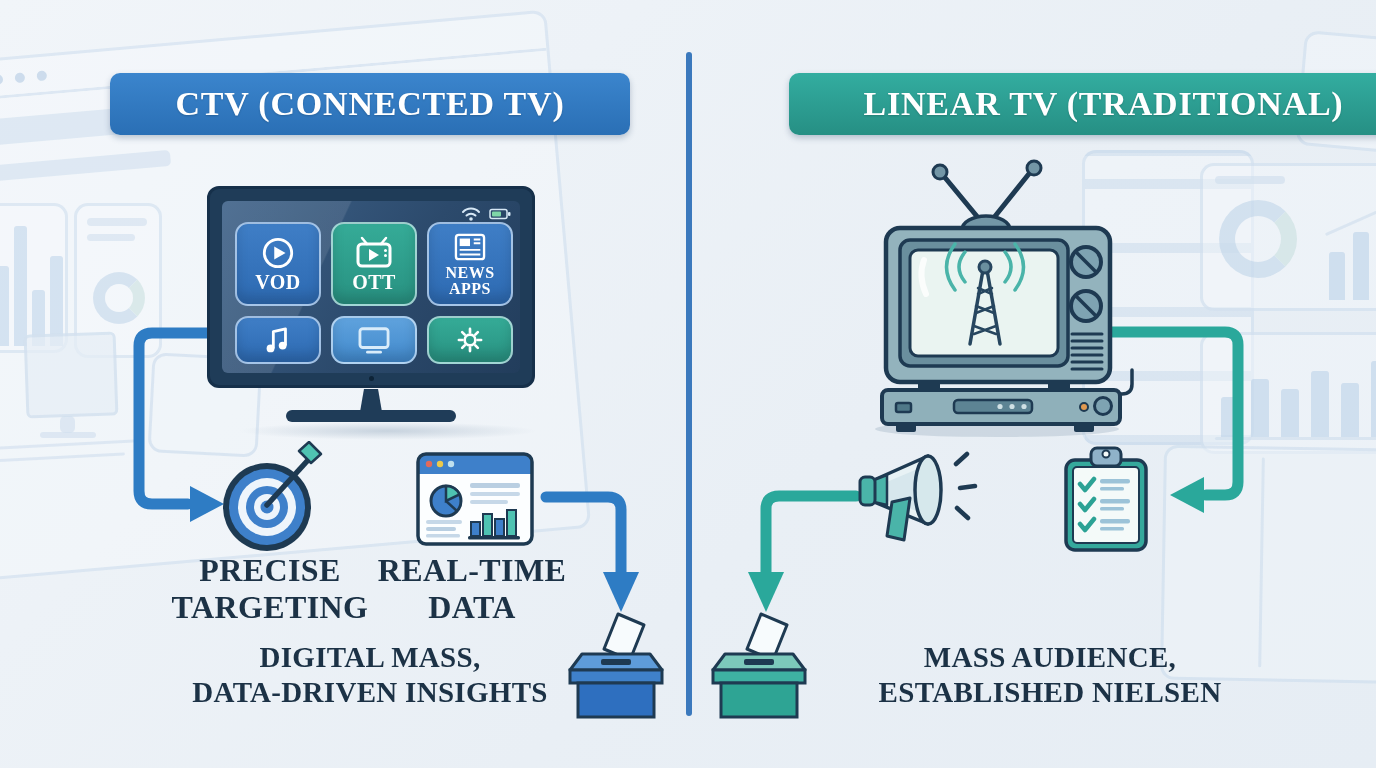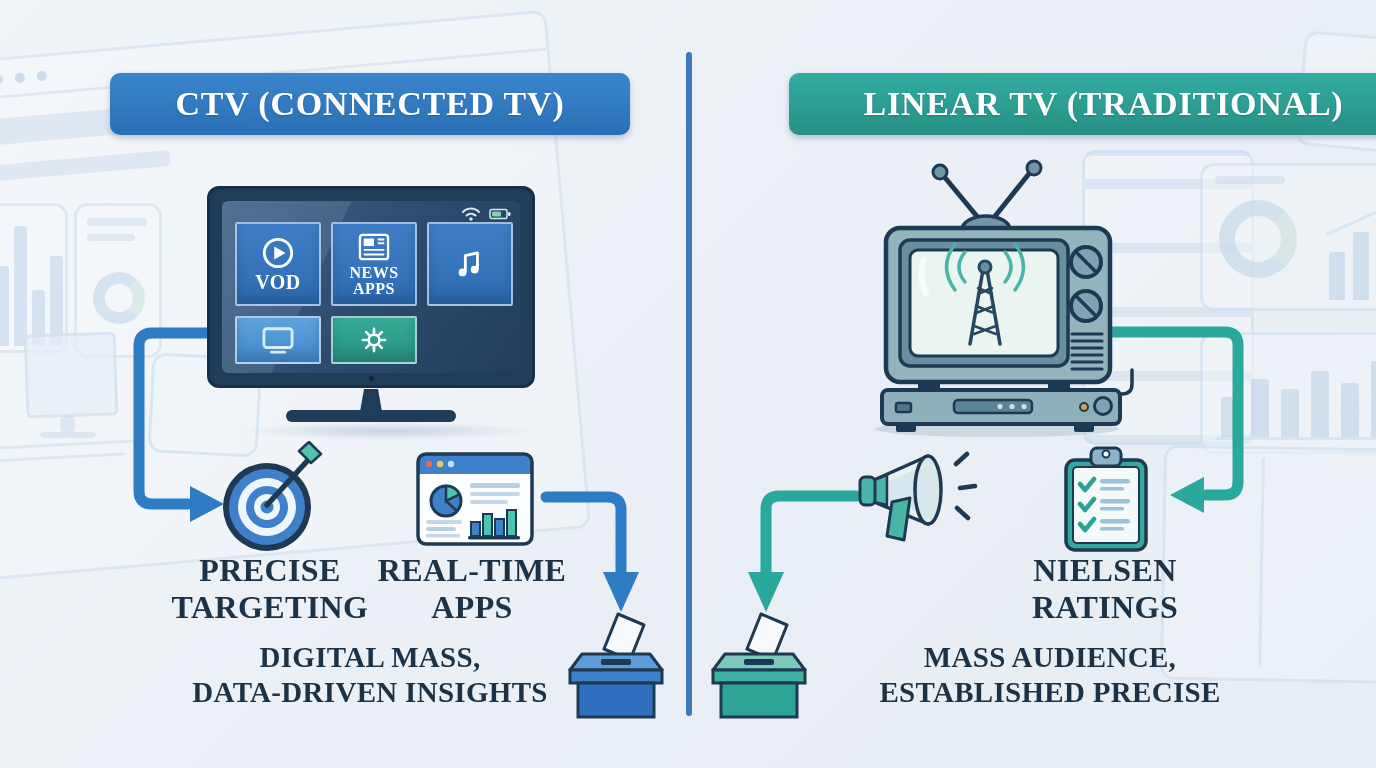--- a/index.html
+++ b/index.html
@@ -33,21 +33,21 @@
   .tv-frame { position:absolute; left:207px; top:186px; width:328px; height:202px; background:#1f3c58;
               border:3px solid #16304a; border-radius:12px; padding:12px; }
   .tv-frame::after { content:''; position:absolute; bottom:4px; left:50%; width:5px; height:5px; margin-left:-2px; border-radius:50%; background:#0d2337; }
   .tv-screen { position:relative; width:100%; height:100%; border-radius:6px; overflow:hidden;
                background:linear-gradient(125deg,#3d6188 0%,#2c4a6c 55%,#223d5c 100%); }
   .tv-screen::before { content:''; position:absolute; inset:0;
                background:linear-gradient(115deg, rgba(255,255,255,.10) 0%, rgba(255,255,255,.10) 34%, rgba(255,255,255,0) 34.5%); }
   .status-icons { position:absolute; top:5px; right:9px; display:flex; gap:8px; align-items:center; }
   .tile-grid { position:absolute; left:13px; top:21px; width:278px; display:grid;
                grid-template-columns:repeat(3,86px); grid-template-rows:84px 48px; gap:10px; }
-  .tile { border-radius:2px; border:2.5px solid rgba(235,245,255,.6); display:flex; flex-direction:column;
+  .tile { border-radius:13px; border:2.5px solid rgba(235,245,255,.6); display:flex; flex-direction:column;
           align-items:center; justify-content:center; gap:3px; color:#fff; font-weight:bold;
           box-shadow:inset 0 -8px 12px rgba(0,0,0,.14); }
   .t-blue  { background:linear-gradient(180deg,#3f7ec6,#2d6ab2); }
   .t-teal  { background:linear-gradient(180deg,#35ab97,#289181); }
   .t-light { background:linear-gradient(180deg,#5fa2dd,#4189cc); }
   .app-label { font-size:20px; letter-spacing:.5px; line-height:.95; text-align:center; }
   .app-label.small { font-size:16px; }
   .tv-neck { position:absolute; left:360px; top:389px; width:22px; height:23px; background:#1f3c58; clip-path:polygon(18% 0,82% 0,100% 100%,0 100%); }
   .tv-base { position:absolute; left:286px; top:410px; width:170px; height:12px; background:#1f3c58; border-radius:6px; }
   .tv-shadow { position:absolute; left:238px; top:422px; width:300px; height:18px; border-radius:50%;
@@ -157,20 +157,30 @@
           <rect x="19" y="4" width="2.5" height="4" rx="1" fill="#d6e7f5"></rect>
         </svg>
       </div>
       <div class="tile-grid">
         <div class="tile t-blue">
           <svg width="34" height="34" viewBox="0 0 36 36">
             <circle cx="18" cy="18" r="14.5" fill="none" stroke="#fff" stroke-width="3"></circle>
             <path d="M14 11 L26 18 L14 25 Z" fill="#fff"></path>
           </svg>
           <span class="app-label">VOD</span>
+        </div>
+        <div class="tile t-teal">
+          <svg width="40" height="34" viewBox="0 0 40 34">
+            <path d="M13 8 L8 2 M27 8 L32 2" stroke="#fff" stroke-width="2.5" stroke-linecap="round"></path>
+            <rect x="4" y="8" width="32" height="22" rx="4" fill="none" stroke="#fff" stroke-width="3"></rect>
+            <path d="M15 13 L25 19 L15 25 Z" fill="#fff"></path>
+            <circle cx="31.5" cy="14.5" r="1.5" fill="#fff"></circle>
+              <circle cx="31.5" cy="19.5" r="1.5" fill="#fff"></circle>
+          </svg>
+          <span class="app-label">OTT</span>
         </div>
         <div class="tile t-blue">
           <svg width="38" height="30" viewBox="0 0 40 32">
             <rect x="5" y="3" width="30" height="26" rx="3" fill="none" stroke="#fff" stroke-width="2.5"></rect>
             <rect x="9" y="7" width="11" height="8" fill="#fff"></rect>
             <path d="M24 8 h7 M24 12 h7 M9 19 h22 M9 24 h22" stroke="#fff" stroke-width="2"></path>
           </svg>
           <span class="app-label small">NEWS APPS</span>
         </div>
         <div class="tile t-blue">
@@ -229,21 +239,21 @@
     <rect x="10" y="75" width="30" height="4" rx="2" fill="#b9cfe2"></rect>
     <rect x="10" y="82" width="34" height="3.5" rx="1.5" fill="#c6d8e8"></rect>
     <rect x="55" y="70" width="9" height="14" fill="#3e80ca" stroke="#1e3a52" stroke-width="2"></rect>
     <rect x="67" y="62" width="9" height="22" fill="#4fc3b2" stroke="#1e3a52" stroke-width="2"></rect>
     <rect x="79" y="67" width="9" height="17" fill="#3e80ca" stroke="#1e3a52" stroke-width="2"></rect>
     <rect x="91" y="58" width="9" height="26" fill="#4fc3b2" stroke="#1e3a52" stroke-width="2"></rect>
     <rect x="52" y="84" width="52" height="3.5" rx="1.5" fill="#1e3a52"></rect>
   </svg>
 
   <div class="feature-label" style="left:170px; top:552px; width:200px;">PRECISE TARGETING</div>
-  <div class="feature-label" style="left:372px; top:552px; width:200px;">REAL-TIME APPS</div>
+  <div class="feature-label" style="left:372px; top:552px; width:200px;">REAL-TIME DATA</div>
 
   <div class="summary" style="left:160px; top:640px; width:420px;">
     <div>DIGITAL MASS,</div>
     <div>DATA-DRIVEN INSIGHTS</div>
   </div>
 
   <svg class="icon-abs" style="left:568px; top:612px;" width="96" height="108" viewBox="0 0 96 108">
     <polygon points="50,2 76,13 62,48 36,37" fill="#f7fbfd" stroke="#1e3a52" stroke-width="3" stroke-linejoin="round"></polygon>
     <polygon points="14,42 82,42 94,58 2,58" fill="#5e9cda" stroke="#1e3a52" stroke-width="3" stroke-linejoin="round"></polygon>
     <rect x="33" y="47" width="30" height="6" rx="2" fill="#1e3a52"></rect>
@@ -327,20 +337,19 @@
     <g fill="#9cc3d8">
       <rect x="42" y="35" width="30" height="4.5" rx="2"></rect>
         <rect x="42" y="43" width="24" height="3.5" rx="1.5"></rect>
       <rect x="42" y="55" width="30" height="4.5" rx="2"></rect>
         <rect x="42" y="63" width="24" height="3.5" rx="1.5"></rect>
       <rect x="42" y="75" width="30" height="4.5" rx="2"></rect>
         <rect x="42" y="83" width="24" height="3.5" rx="1.5"></rect>
     </g>
   </svg>
 
-  <div class="feature-label" style="left:1005px; top:552px; width:200px;">NIELSEN RATINGS</div>
 
   <div class="summary" style="left:840px; top:640px; width:420px;">
     <div>MASS AUDIENCE,</div>
-    <div>ESTABLISHED PRECISE</div>
+    <div>ESTABLISHED NIELSEN</div>
   </div>
 
 </div>
 
 </body></html>

